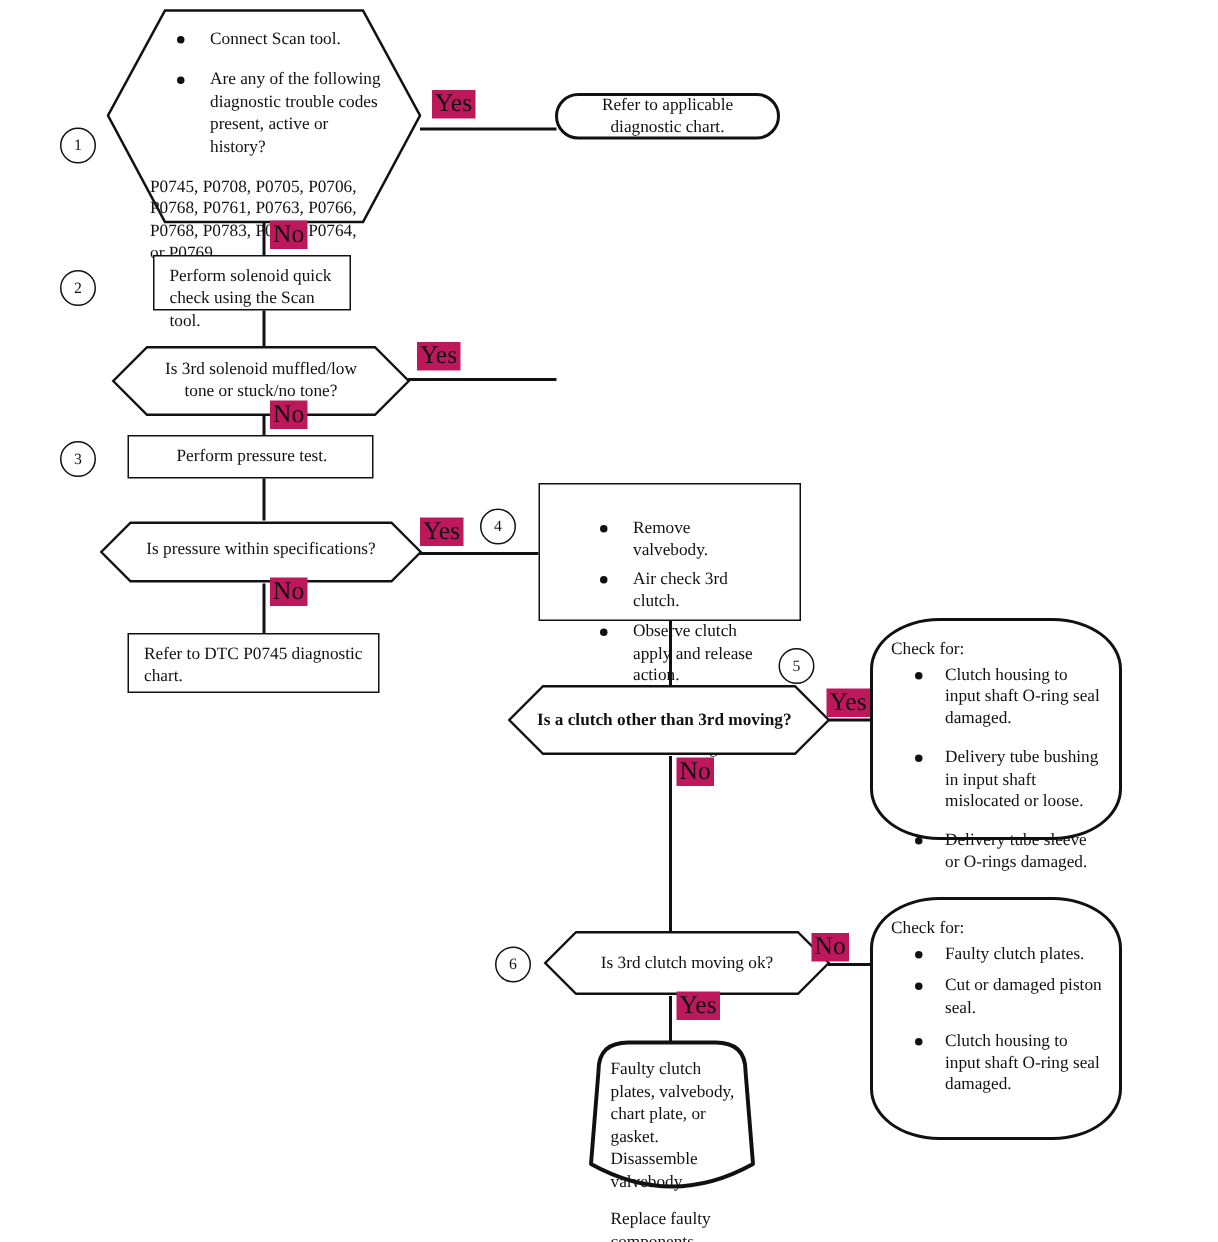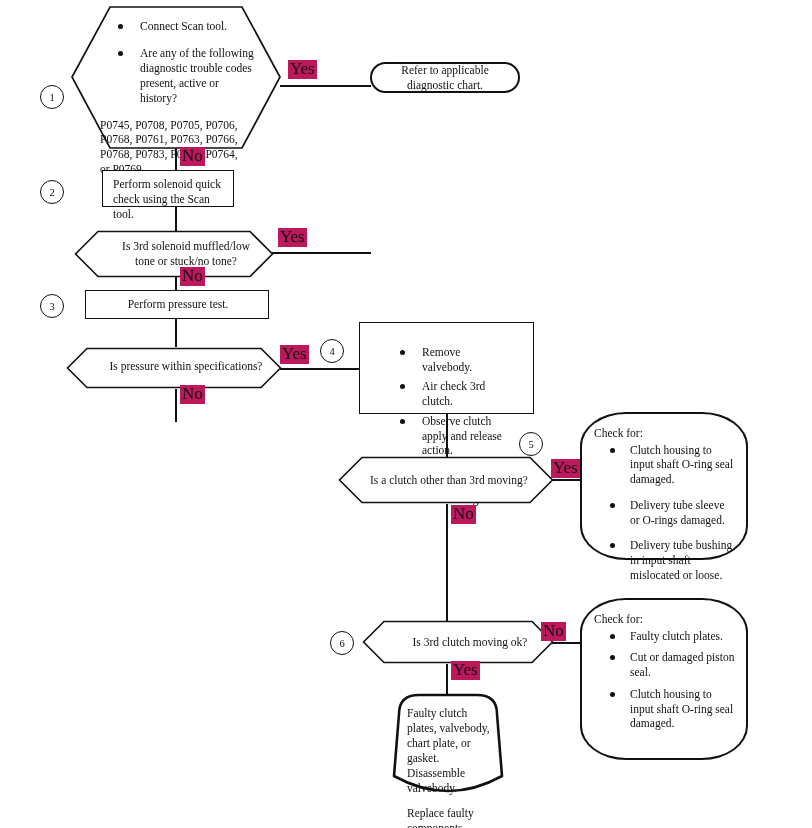--- a/index.html
+++ b/index.html
@@ -45,36 +45,37 @@
     position: absolute;
   }
   .hex-wrap svg {
     position: absolute;
     left: 0;
     top: 0;
     overflow: visible;
   }
   .hex-label {
     position: absolute;
-    left: 12px;
+    left: 0;
     top: 0;
     width: 100%;
     height: 100%;
     display: flex;
     align-items: center;
     justify-content: center;
     text-align: center;
     font-size: 11.5px;
     line-height: 1.3;
     padding: 0 26px;
     box-sizing: border-box;
   }
   .hex-label.left-align {
     text-align: right;
     justify-content: flex-start;
+    font-weight: bold;
   }
 
   
   .hex1-content {
     position: absolute;
     left: 0;
     top: 0;
     width: 100%;
     height: 100%;
     box-sizing: border-box;
@@ -296,21 +297,21 @@
   <div class="edge-label" style="left:278px; top:228px;">Yes</div>
 
 
   <div class="conn conn-v" style="left:175px; top:277px; height:22px;"></div>
   <div class="edge-label" style="left:180px; top:267px;">No</div>
 
   <div class="step-circle" style="left:40px; top:294px;">
     <span>3</span>
   </div>
 
-  <div class="proc node" style="left:85px; top:290px; width:184px; height:29px; display:flex; align-items:center; justify-content:center;">
+  <div class="proc node" style="left:85px; top:290px; width:164px; height:29px; display:flex; align-items:center; justify-content:center;">
     <span>Perform pressure test.</span>
   </div>
 
   <div class="conn conn-v" style="left:175px; top:319px; height:28px;"></div>
 
   <div class="hex-wrap" style="left:66px; top:347px; width:216px; height:39px;">
     <svg width="216" height="42" viewBox="0 0 216 42">
       <polygon points="21,1.5 195,1.5 214.5,21 195,40.5 21,40.5 1.5,21" fill="#ffffff" stroke="#111111" stroke-width="1.6"></polygon>
     </svg>
     <div class="hex-label" style="padding:0 18px;">Is pressure within specifications?</div>
@@ -319,20 +320,23 @@
   <div class="conn conn-h" style="left:280px; top:368px; width:80px;"></div>
   <div class="edge-label" style="left:280px; top:345px;">Yes</div>
 
   <div class="step-circle" style="left:320px; top:339px;">
     <span>4</span>
   </div>
 
   <div class="conn conn-v" style="left:175px; top:389px; height:33px;"></div>
   <div class="edge-label" style="left:180px; top:385px;">No</div>
 
+  <div class="proc node" style="left:85px; top:422px; width:168px; height:40px;">
+    <span>Refer to DTC P0745 diagnostic chart.</span>
+  </div>
 
   <div class="actionbox node" style="left:359px; top:322px; width:175px; height:92px;">
     <ul>
       <li>Remove valvebody.</li>
       <li>Air check 3rd clutch.</li>
       <li>Observe clutch apply and release action.</li>
       <li>Observe if any other clutches are also moving.</li>
     </ul>
   </div>
 
@@ -349,22 +353,22 @@
   <div class="edge-label" style="left:551px; top:459px;">Yes</div>
 
   <div class="step-circle" style="left:519px; top:432px;">
     <span>5</span>
   </div>
 
   <div class="callout node" style="left:580px; top:412px; width:168px; height:148px;">
     <div class="cf-title">Check for:</div>
     <ul>
       <li>Clutch housing to input shaft O-ring seal damaged.</li>
+      <li>Delivery tube bushing in input shaft mislocated or loose.</li>
       <li>Delivery tube sleeve or O-rings damaged.</li>
-      <li>Delivery tube bushing in input shaft mislocated or loose.</li>
     </ul>
   </div>
 
   <div class="conn conn-v" style="left:446px; top:504px; height:134px;"></div>
   <div class="edge-label" style="left:451px; top:505px;">No</div>
 
   <div class="step-circle" style="left:330px; top:631px;">
     <span>6</span>
   </div>
 

